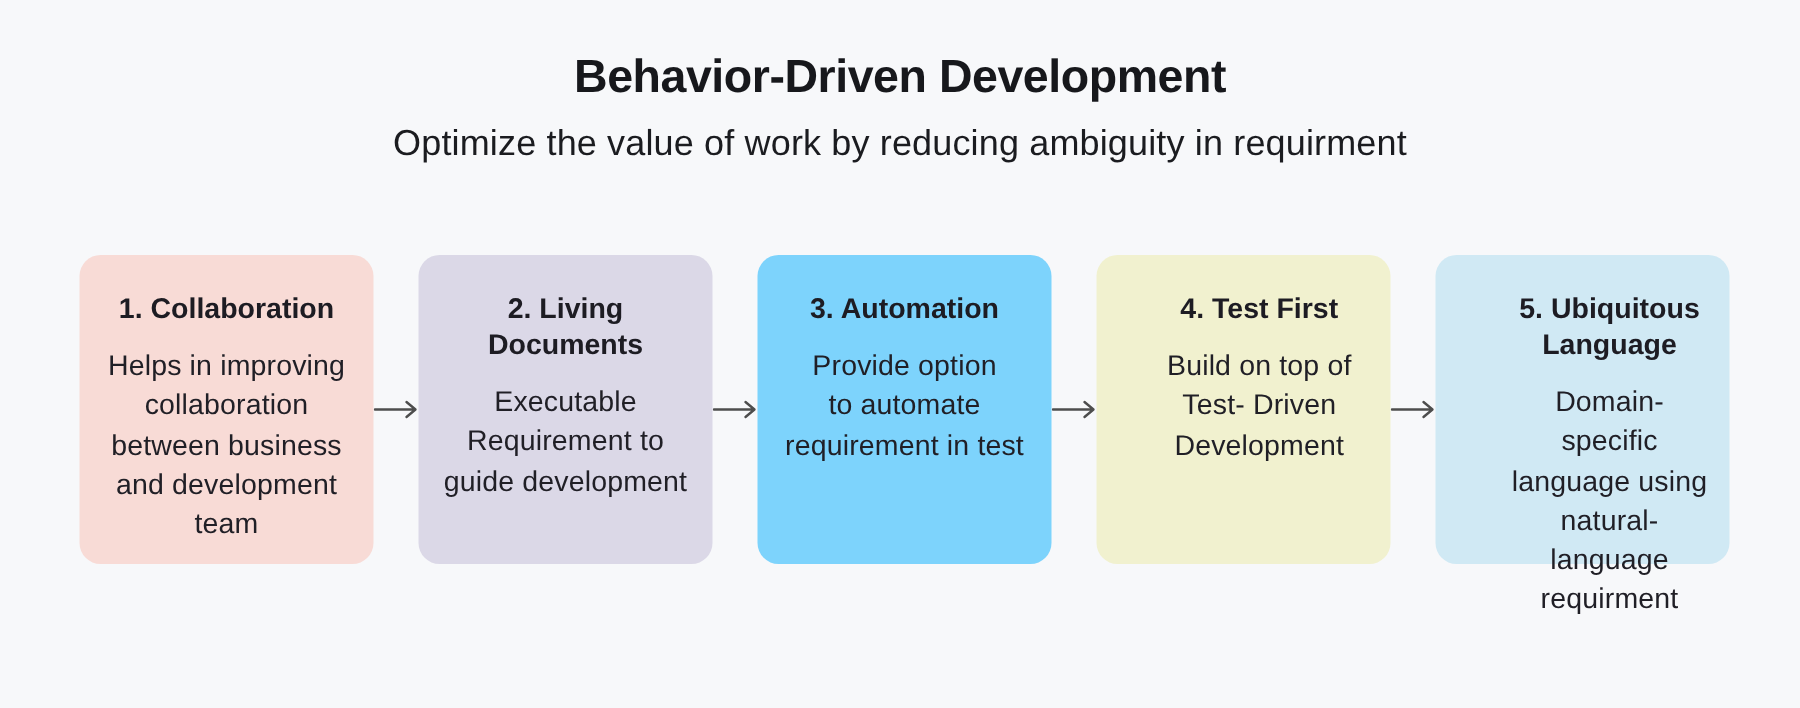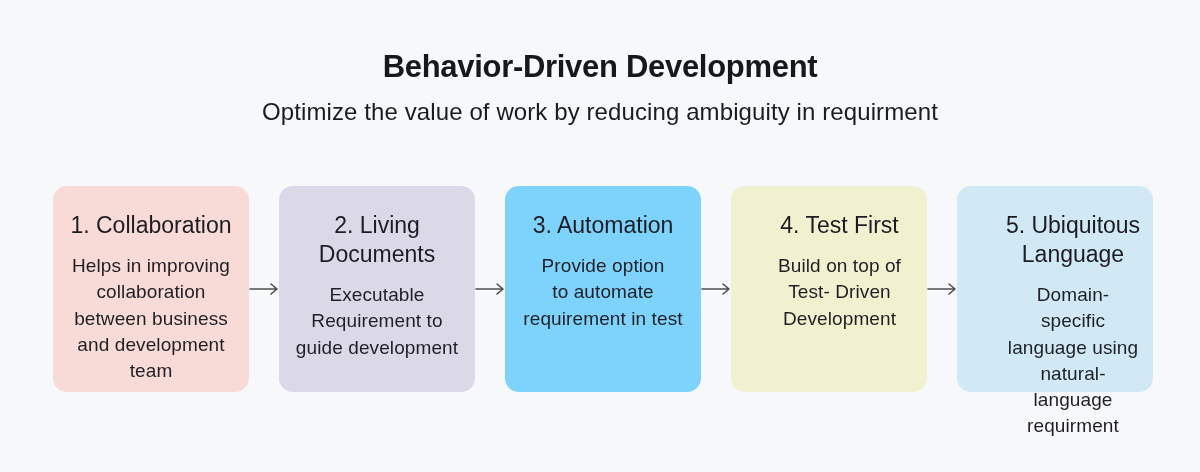--- a/index.html
+++ b/index.html
@@ -8,21 +8,21 @@
 
   .canvas {
     position: relative;
     width: 1200px;
     height: 472px;
     margin: 0 auto;
     background: #f7f8fa;
     overflow: hidden;
   }
 
-  .header { text-align: center; padding-top: 48px; }
+  .header { text-align: center; padding-top: 32px; }
 
   .title {
     font-size: 31px;
     font-weight: 700;
     color: #17181c;
     letter-spacing: -0.3px;
     line-height: 1.2;
   }
 
   .subtitle {
@@ -43,22 +43,22 @@
   .step-card {
     width: 196px;
     flex: 0 0 196px;
     border-radius: 14px;
     padding: 25px 12px 18px;
     text-align: center;
     color: #201f26;
   }
 
   .step-heading {
-    font-size: 23px;
-    font-weight: 400;
+    font-size: 19px;
+    font-weight: 700;
     line-height: 1.26;
     white-space: pre-line;
     margin-bottom: 13px;
     color: #1d1c23;
   }
 
   .step-body {
     font-size: 19px;
     font-weight: 400;
     line-height: 1.38;

